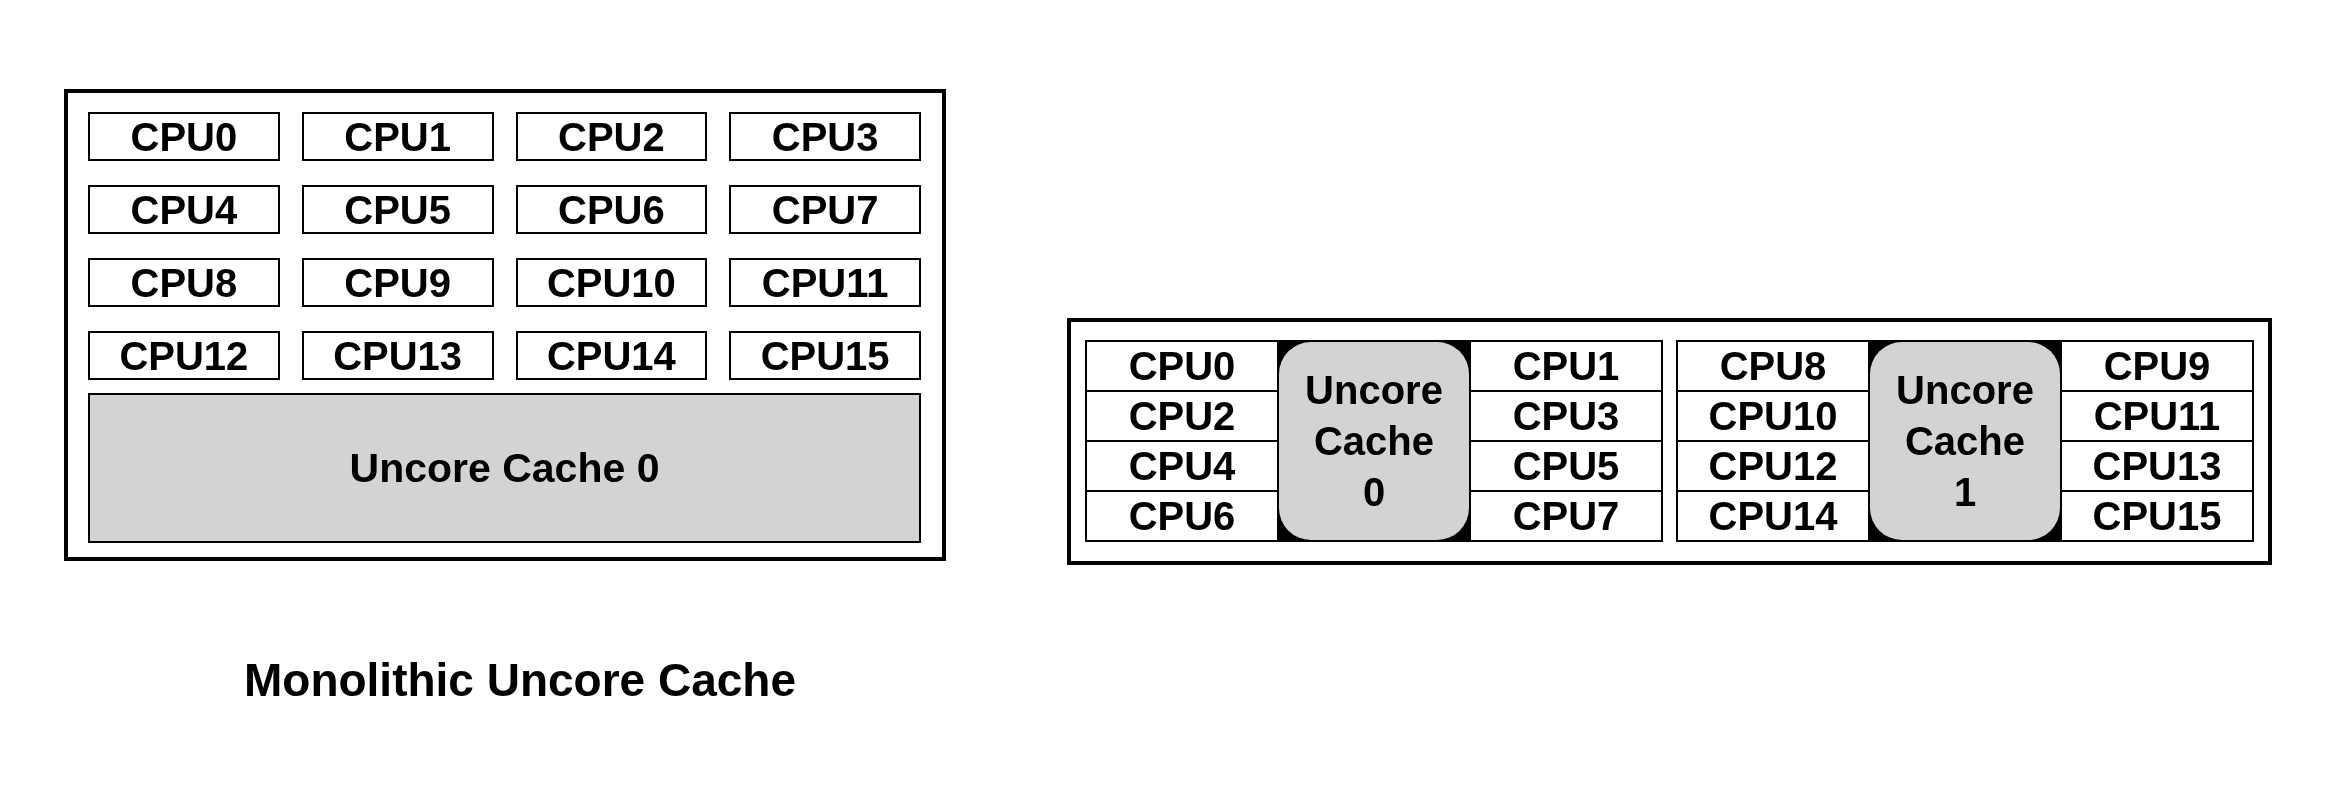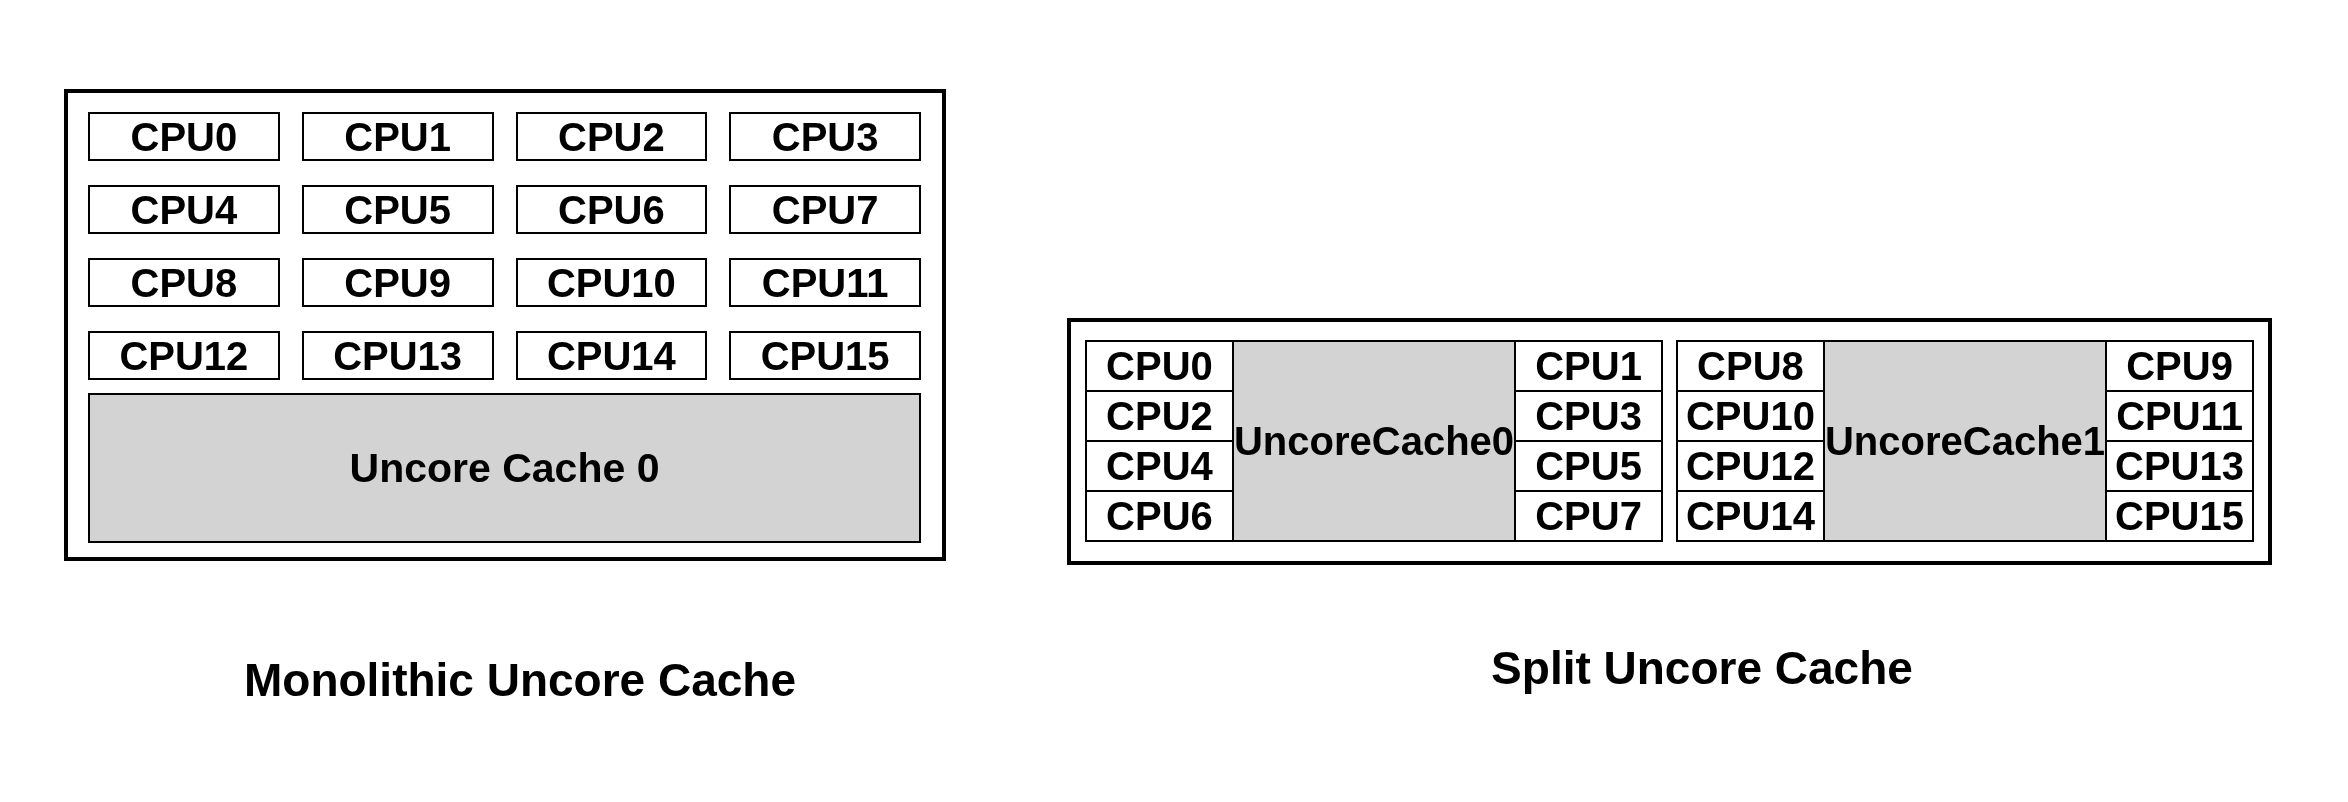--- a/index.html
+++ b/index.html
@@ -58,21 +58,22 @@
     gap:2px;
   }
   .cell{
     background:var(--box-fill);
     display:flex;align-items:center;justify-content:center;
     font-weight:bold;font-size:40px;line-height:1;
   }
   .cache-cell{
     grid-column:2;grid-row:1/5;
     background:var(--cache-fill);
-    font-size:40px;line-height:51px;
+    flex-direction:column;
+    font-size:40px;line-height:51px;border-radius:32px;
   }
 
   
   .caption{
     position:absolute;top:642px;transform:translateX(-50%);
     font-weight:bold;font-size:46px;line-height:52px;white-space:nowrap;
   }
   .mono-caption{left:520px;margin-top:12px;}
   .split-caption{left:1702px;}
 </style>
@@ -132,15 +133,14 @@
         <div>Cache</div>
         <div>1</div>
       </div>
       <div class="cell" style="grid-column:3;grid-row:1">CPU9</div>
       <div class="cell" style="grid-column:3;grid-row:2">CPU11</div>
       <div class="cell" style="grid-column:3;grid-row:3">CPU13</div>
       <div class="cell" style="grid-column:3;grid-row:4">CPU15</div>
     </div>
 
   </div>
-  <div class="caption split-caption">Split Uncore Cache</div>
 
 </div>
 
 </body></html>

